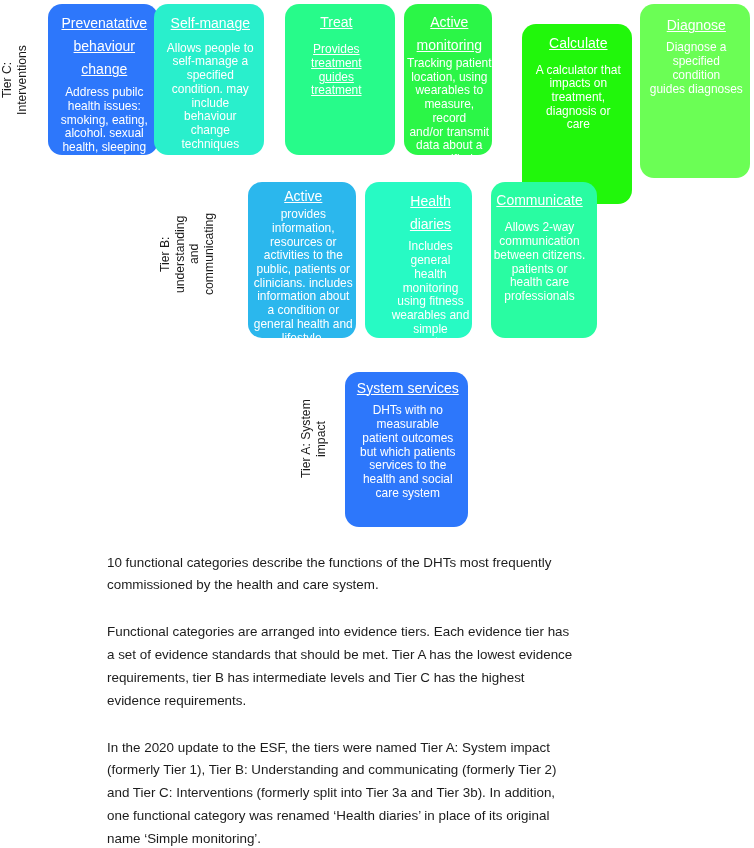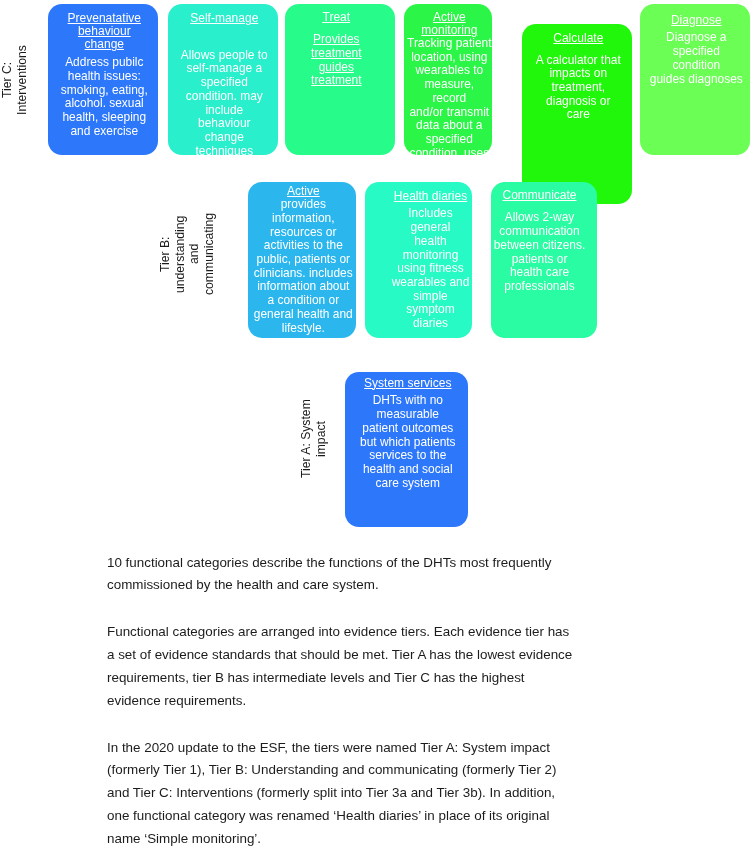--- a/index.html
+++ b/index.html
@@ -26,22 +26,22 @@
     text-align: center;
     padding: 8.9px 0px 0 2.6px;
     overflow: visible;
     display: flex;
     flex-direction: column;
     justify-content: flex-start;
   }
   .card .title {
     display: block;
     flex: 0 0 auto;
-    font-size: 12px;
-    line-height: 13px;
+    font-size: 14px;
+    line-height: 23px;
     text-decoration: underline;
     text-underline-offset: 1.2px;
     text-decoration-thickness: 1px;
   }
   .card .body {
     display: block;
     flex: 0 0 auto;
     font-size: 11.95px;
     line-height: 13.7px;
     margin-top: 4.8px;
@@ -67,25 +67,25 @@
     font-size: 12.2px;
     line-height: 14.6px;
     writing-mode: vertical-rl;
     transform: rotate(180deg);
     text-align: center;
     white-space: pre;
   }
 
   
   .c1 { left: 48px;  top: 3.5px; width: 110px; height: 151px; background: #2D77FB; }
-  .c2 { left: 168px; top: 3.5px; width: 110px; height: 151px; background: #29EFCC; gap: 17px; }
+  .c2 { left: 154px; top: 3.5px; width: 110px; height: 151px; background: #29EFCC; }
   .c3 { left: 285px; top: 3.5px; width: 110px; height: 151px; background: #27FB8A; }
   .c4 { left: 404px; top: 3.5px; width: 88px; height: 151px; background: #2BF647; }
   .c5 { left: 522px; top: 3.5px; width: 110px; height: 180px; background: #21F70B; margin-top: 20px; }
-  .c6 { left: 640px; top: 3.5px; width: 110px; height: 151px; background: #6BFE55; }
+  .c6 { left: 640px; top: 3.5px; width: 110px; height: 174px; background: #6BFE55; }
   
   .b1 { left: 248px; top: 182px; width: 108px; height: 155.5px; background: #2BB7ED; }
   .b2 { left: 365px; top: 182px; width: 107px; height: 155.5px; background: #27FAC4; padding-left: 24px; }
   .b3 { left: 491px; top: 182px; width: 106px; height: 155.5px; background: #29FCA2; }
   
   .a1 { left: 345px; top: 372px; width: 123px; height: 154.5px; background: #2D77FB; }
 
   #lbl-c { left: 0px;   top: 20px;  height: 120px; width: 36px; }
   #lbl-b { left: 157.5px; top: 199px; height: 110px; width: 64px; }
   #lbl-a { left: 298.5px; top: 384px; height: 110px; width: 36px; }

